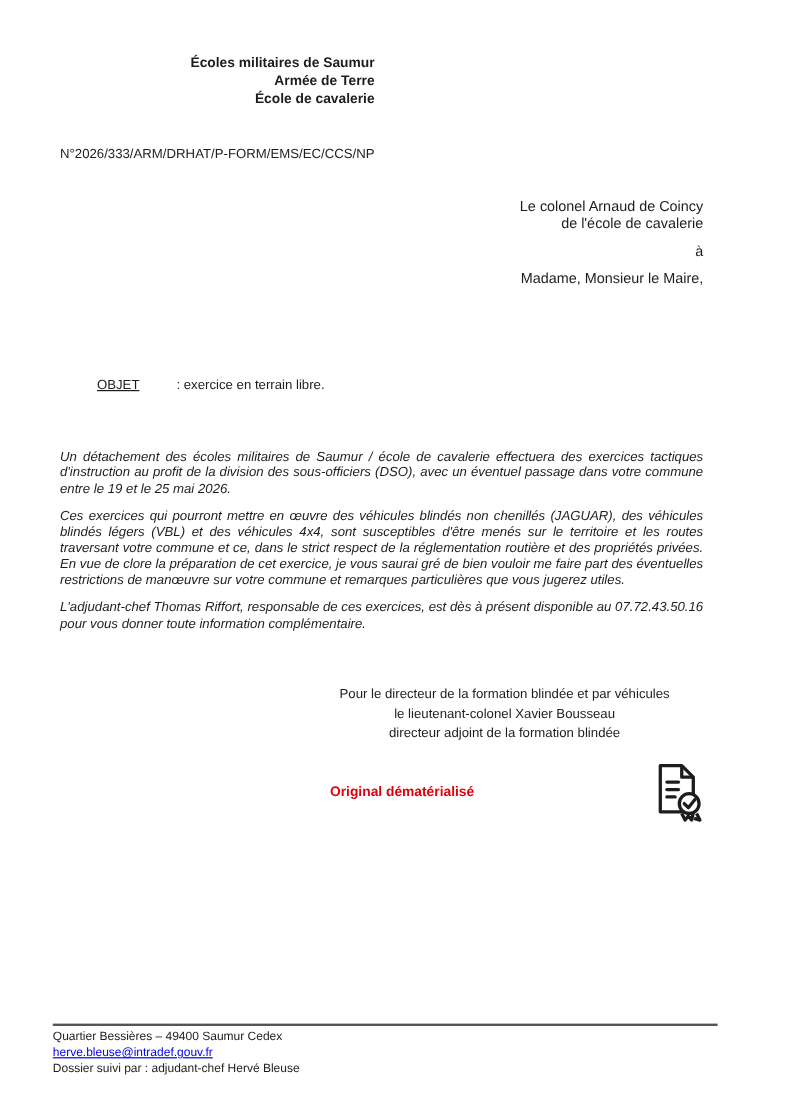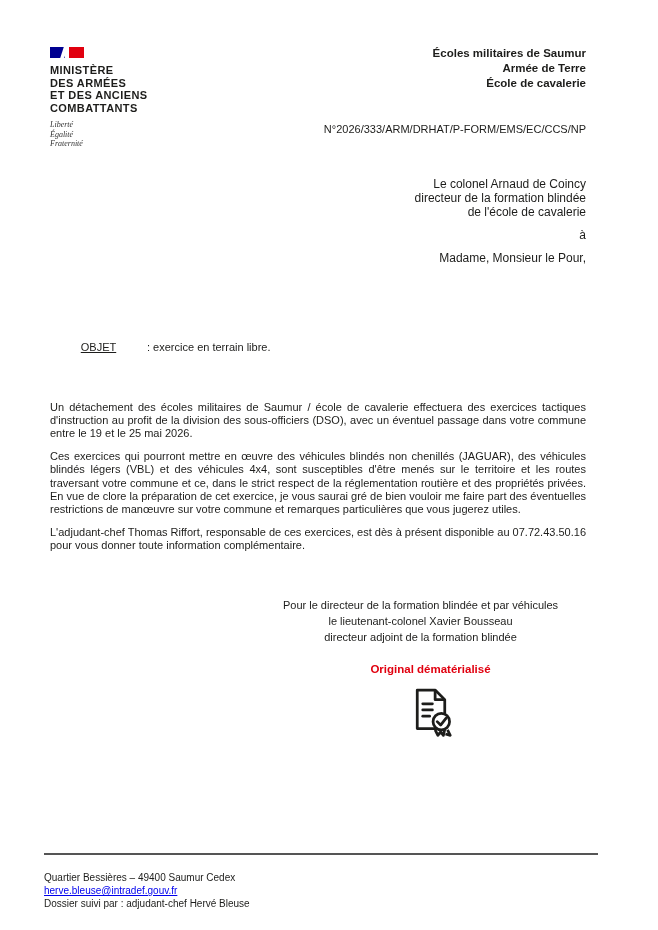--- a/index.html
+++ b/index.html
@@ -40,81 +40,62 @@
   }
   
   .addressee{margin-top:28px;text-align:right;font-size:12px;line-height:14px;}
   .addressee .sep{margin:9px 0;}
   .addressee .to{margin-top:9px;}
   
   .subject{margin-top:76px;font-size:11px;}
   .subject .label{display:inline-block;width:97px;text-decoration:underline;text-align:center;}
   
   .body-text{margin-top:48px;font-size:11px;line-height:13.4px;text-align:justify;}
-  .body-text p{margin:0 0 9px 0;}
+  .body-text p{margin:0 0 9px 0;font-style:italic;}
   
   .signature{margin-top:44px;margin-left:205px;text-align:center;font-size:11px;line-height:16px;}
   .stamp-row{
     margin-top:16px;margin-left:20px;
-    display:flex;align-items:center;justify-content:center;gap:10px;flex-direction:column;
+    display:flex;align-items:center;justify-content:space-between;gap:10px;
   }
   .stamp-label{font-weight:bold;font-size:11.5px;}
   .stamp-icon svg{display:block;}
   
   .footer{
     position:absolute;left:44px;right:60px;top:853px;
     border-top:2px solid #555;
-    padding-top:16px;
+    padding-top:3px;
     font-size:10px;line-height:13px;
   }
   .footer a{text-decoration:underline;}
 </style>
 </head>
 <body>
 
 <div class="page">
 
   <div class="header-row">
-    <div class="gov-logo">
-      <div class="flag">
-        <div class="blue" style="background:#000091"></div>
-        <div class="red" style="background:#e1000f"></div>
-        <div class="slash"></div>
-      </div>
-      <div class="ministry">
-        <div>MINISTÈRE</div>
-        <div>DES ARMÉES</div>
-        <div>ET DES ANCIENS</div>
-        <div>COMBATTANTS</div>
-      </div>
-      <div class="motto">
-        <div>Liberté</div>
-        <div>Égalité</div>
-        <div>Fraternité</div>
-      </div>
-    </div>
 
     <div>
       <div class="header-right">
         <div>Écoles militaires de Saumur</div>
         <div>Armée de Terre</div>
         <div>École de cavalerie</div>
       </div>
       <div class="ref-block">
         <div>N°2026/333/ARM/DRHAT/P-FORM/EMS/EC/CCS/NP</div>
       </div>
     </div>
   </div>
 
   <div class="addressee">
     <div>Le colonel Arnaud de Coincy</div>
-    <div>directeur de la formation blindée</div>
     <div>de l'école de cavalerie</div>
     <div class="sep">à</div>
-    <div class="to">Madame, Monsieur le Pour,</div>
+    <div class="to">Madame, Monsieur le Maire,</div>
   </div>
 
   <div class="subject">
     <span class="label">OBJET</span><span>: exercice en terrain libre.</span>
   </div>
 
   <div class="body-text">
     <p>Un détachement des écoles militaires de Saumur / école de cavalerie effectuera des exercices tactiques d'instruction au profit de la division des sous-officiers (DSO), avec un éventuel passage dans votre commune entre le 19 et le 25 mai 2026.</p>
     <p>Ces exercices qui pourront mettre en œuvre des véhicules blindés non chenillés (JAGUAR), des véhicules blindés légers (VBL) et des véhicules 4x4, sont susceptibles d'être menés sur le territoire et les routes traversant votre commune et ce, dans le strict respect de la réglementation routière et des propriétés privées. En vue de clore la préparation de cet exercice, je vous saurai gré de bien vouloir me faire part des éventuelles restrictions de manœuvre sur votre commune et remarques particulières que vous jugerez utiles.</p>
     <p>L'adjudant-chef Thomas Riffort, responsable de ces exercices, est dès à présent disponible au 07.72.43.50.16 pour vous donner toute information complémentaire.</p>

